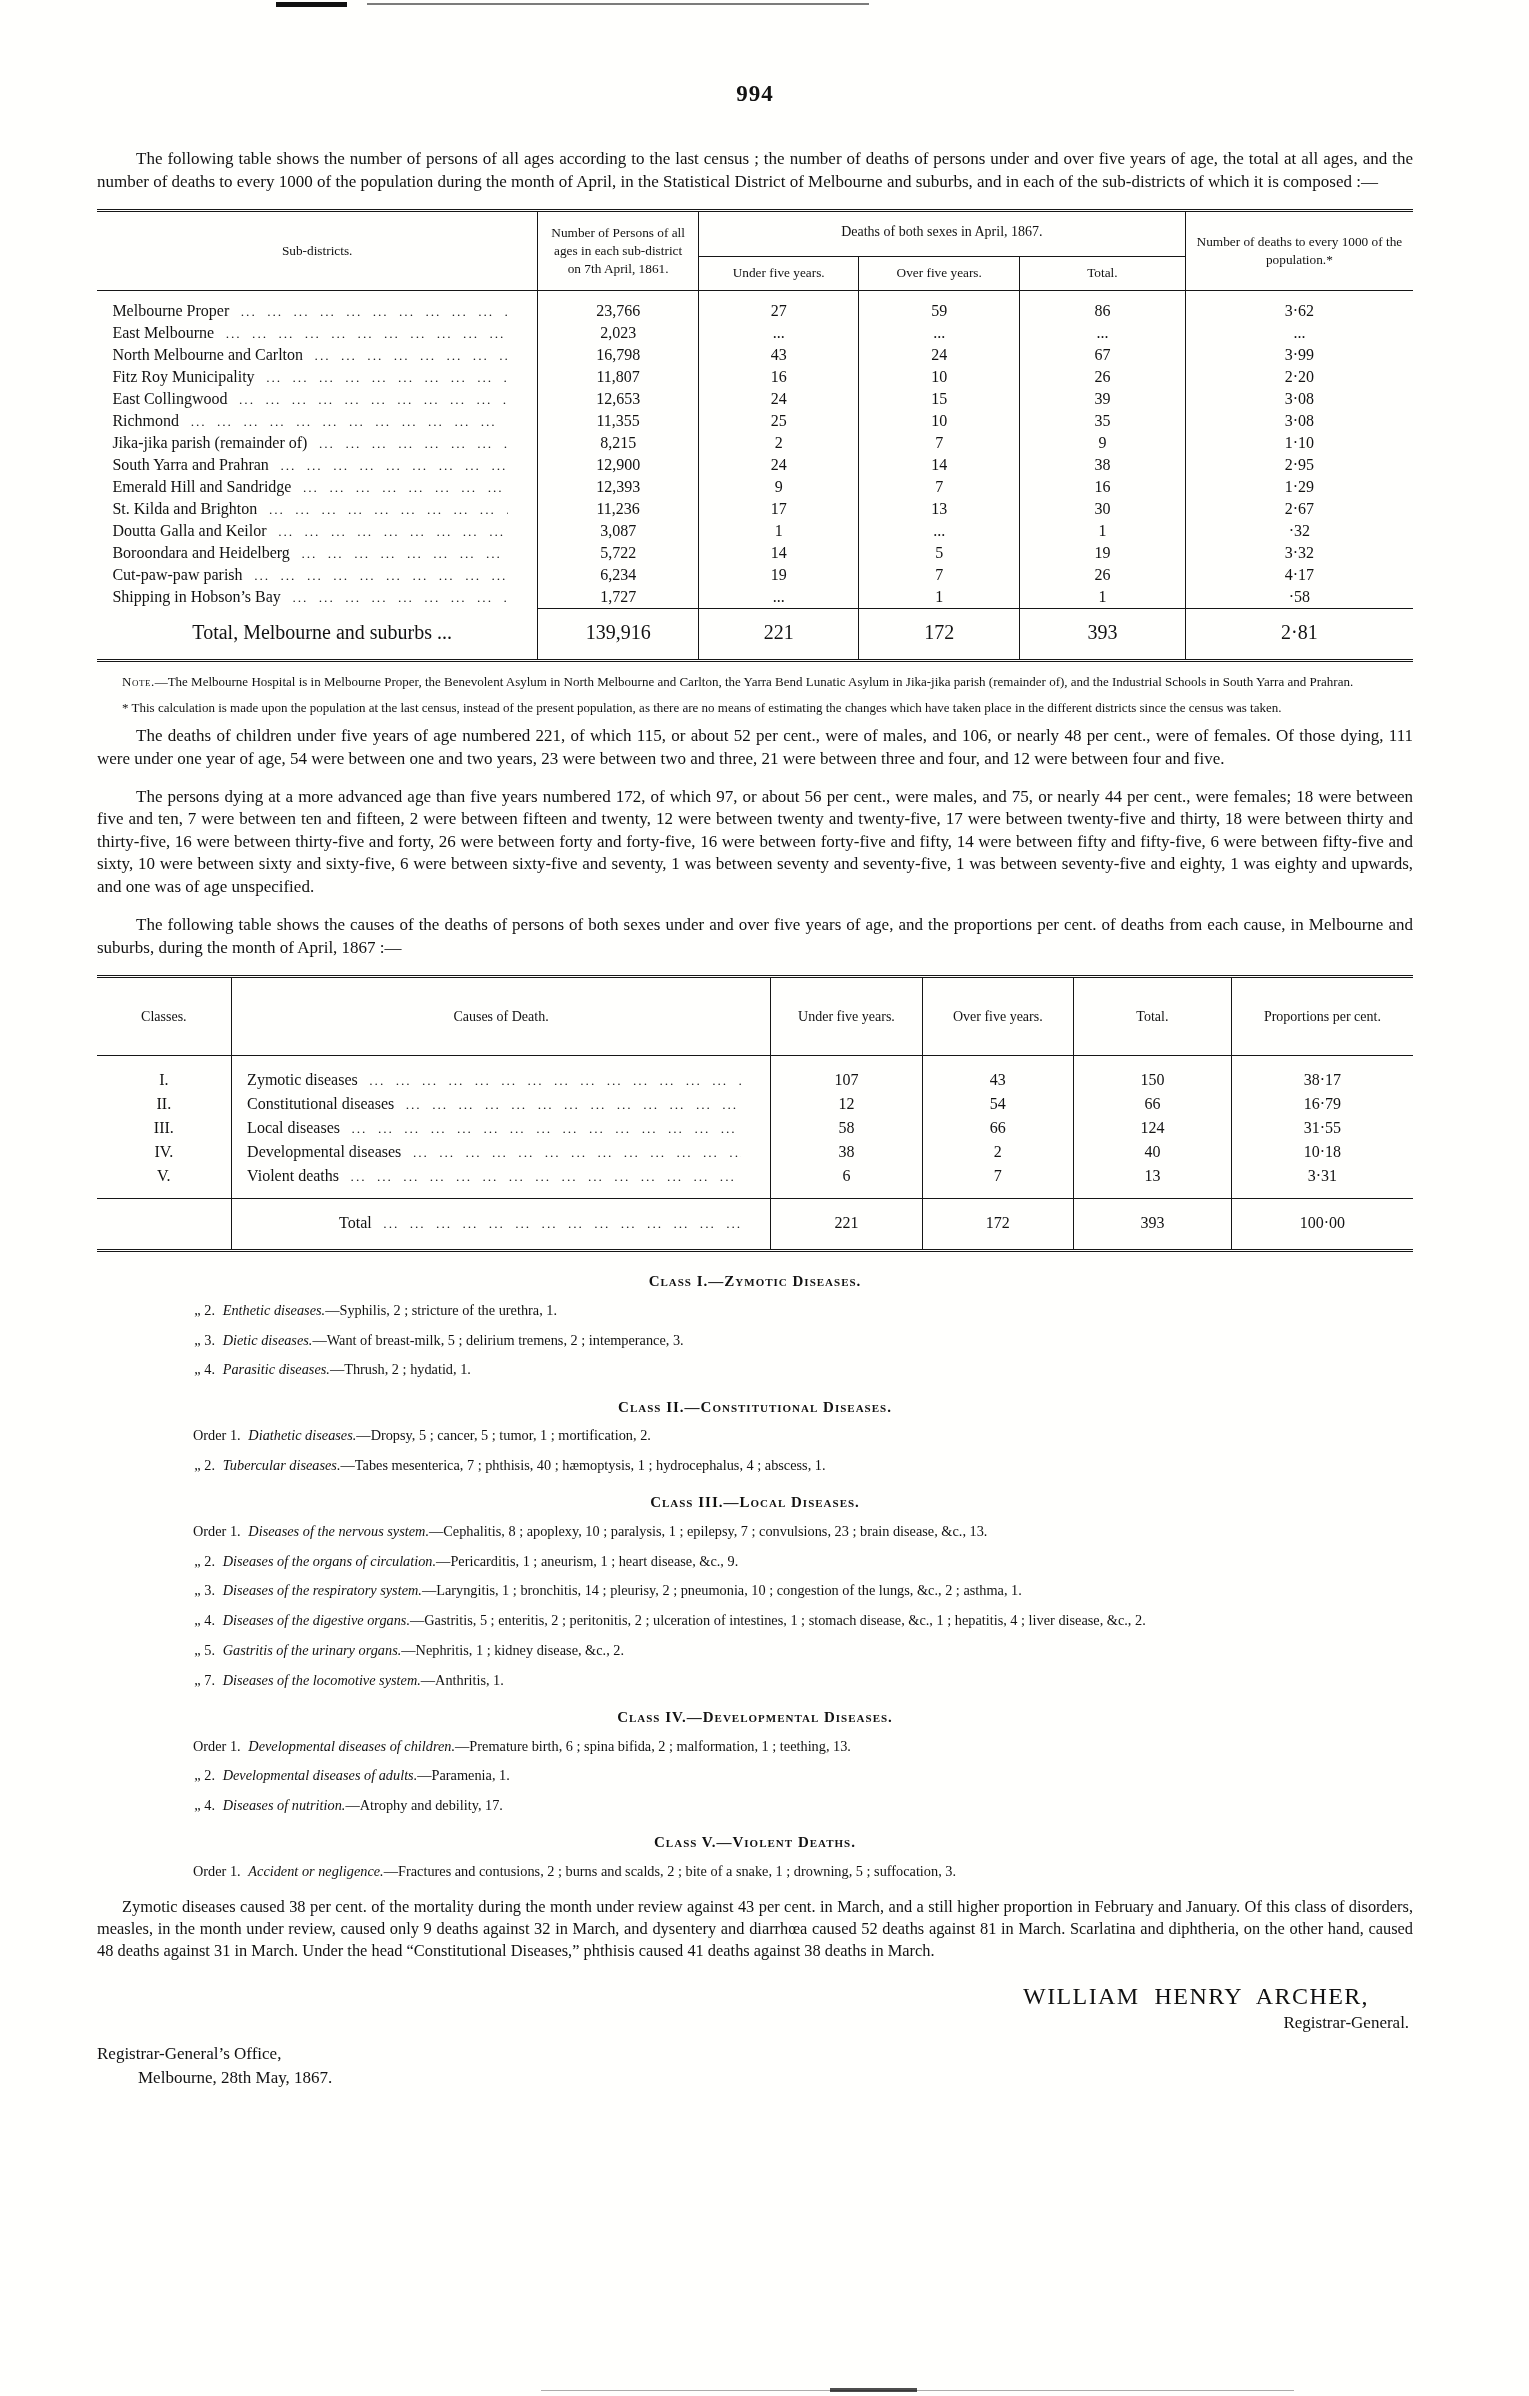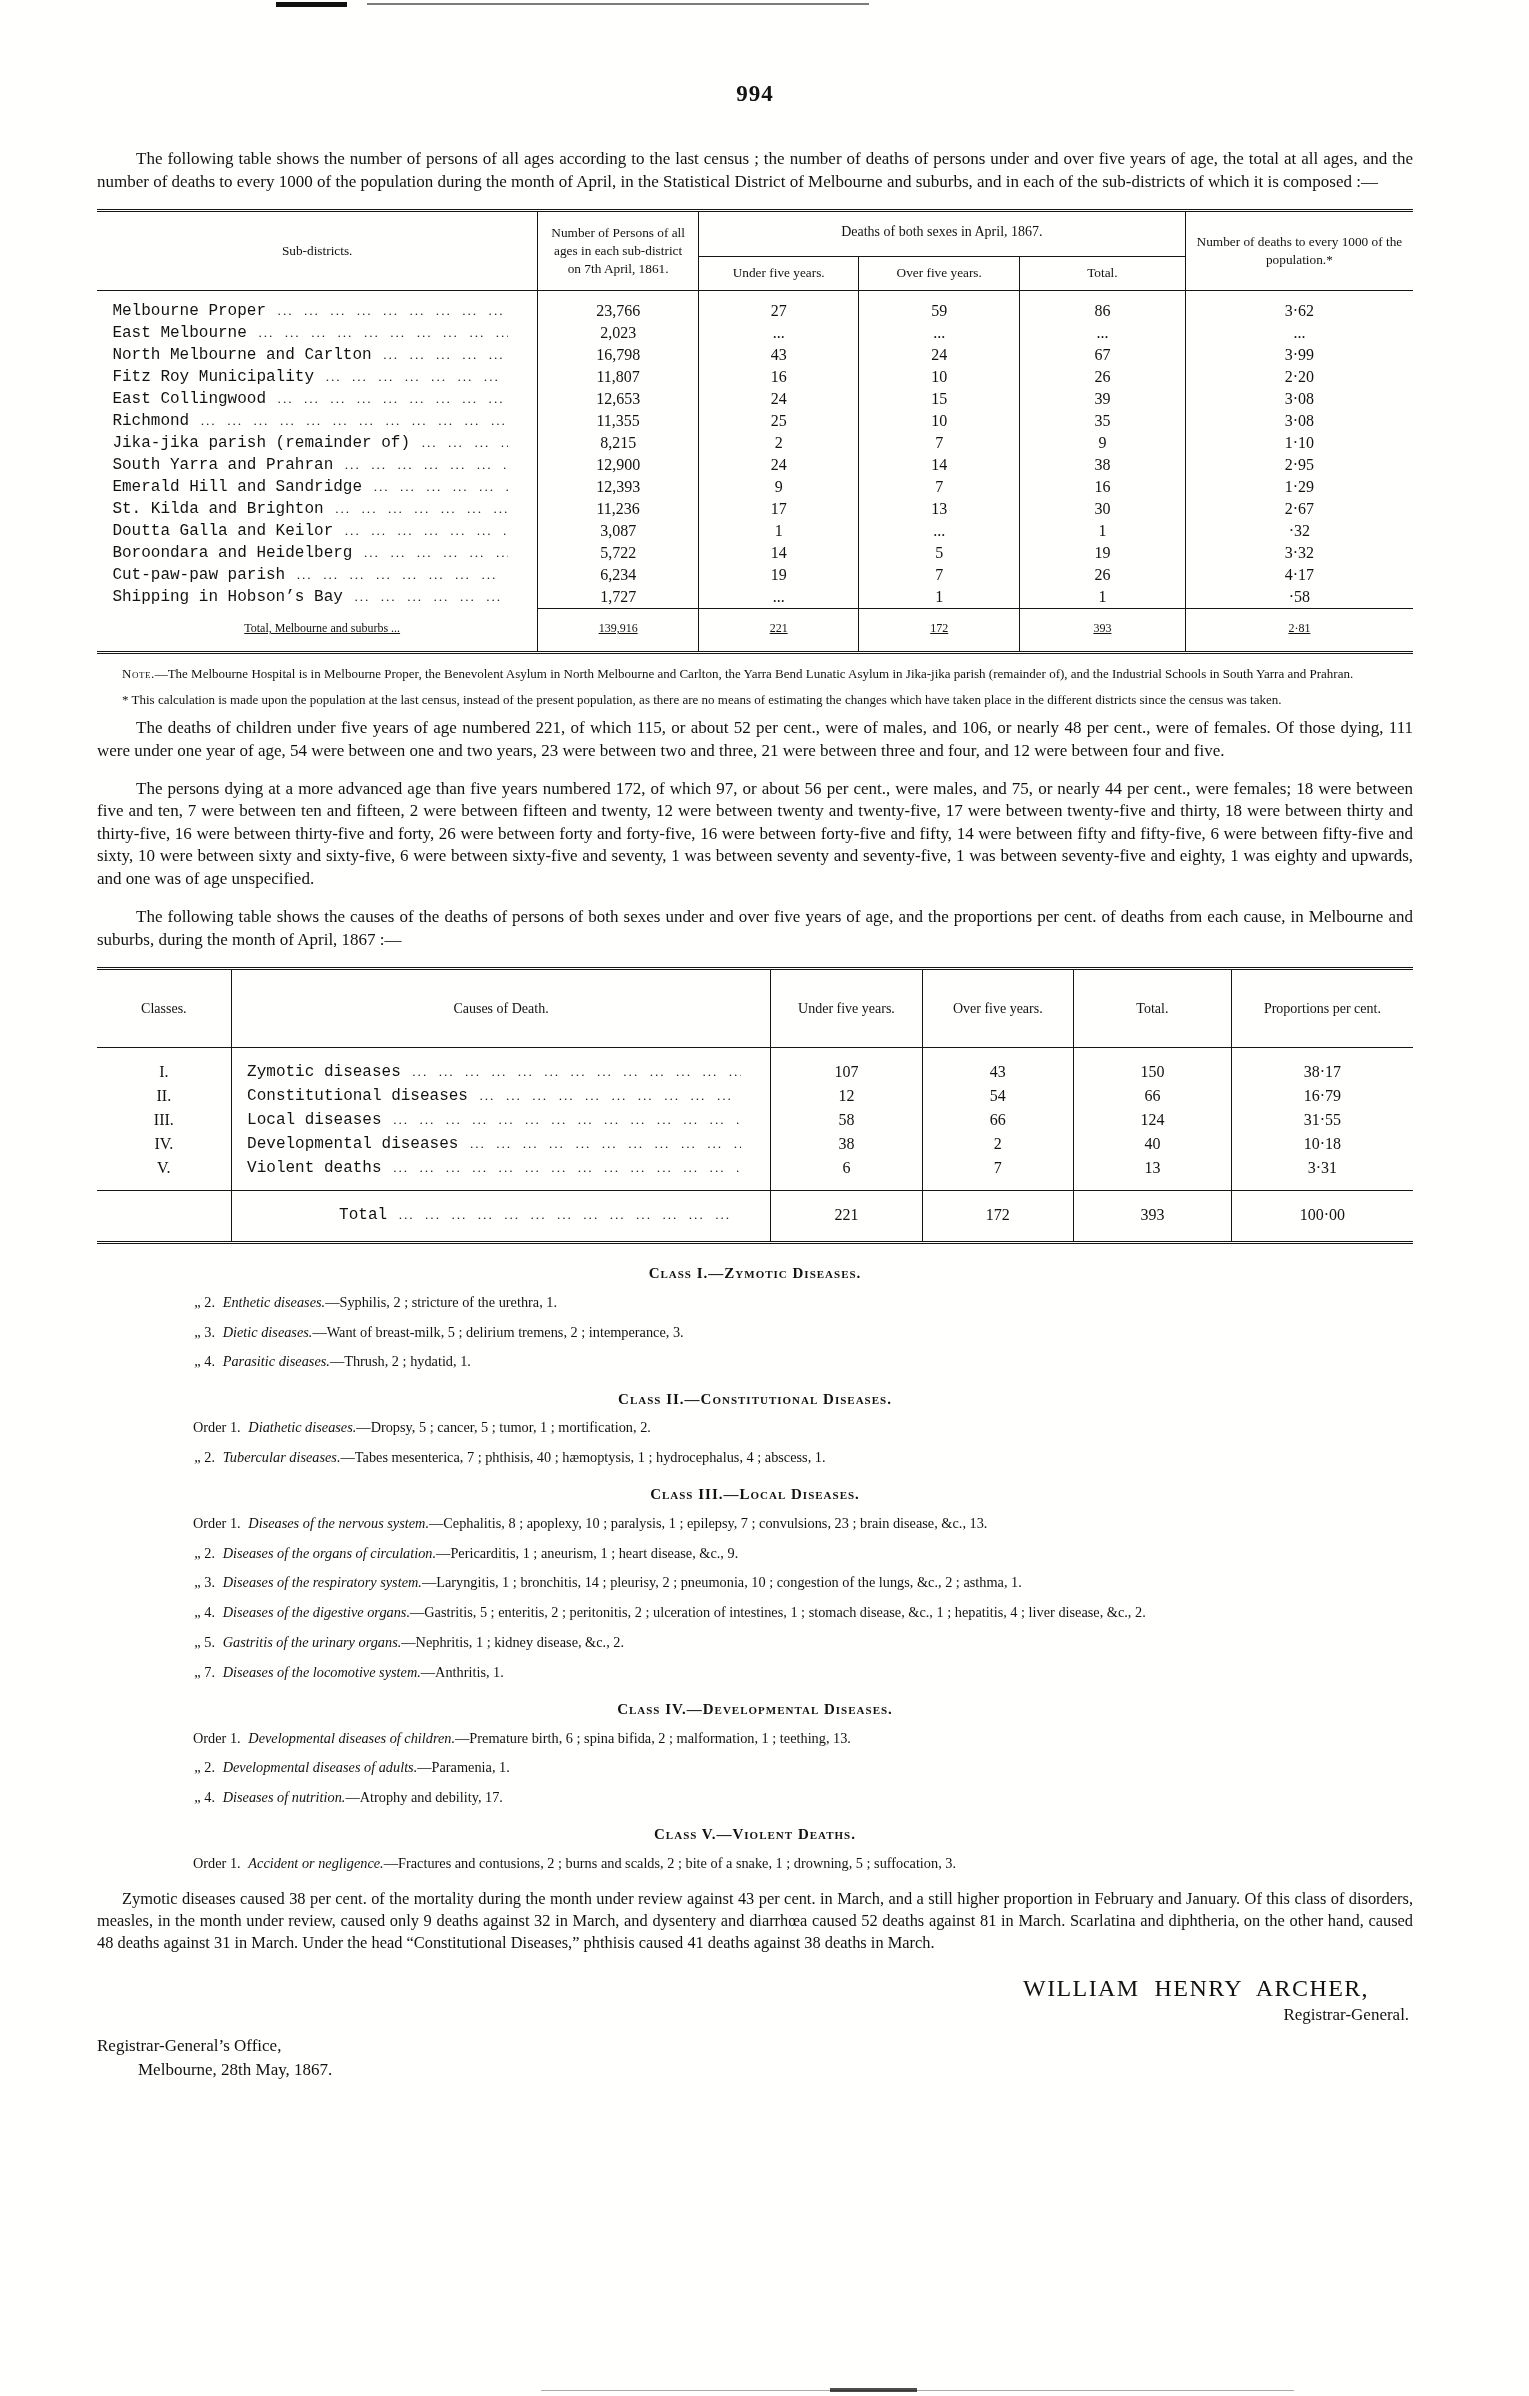--- a/index.html
+++ b/index.html
@@ -29,23 +29,23 @@
 
   .t1 { margin:3.9px 0 11.6px; }
   .t1 thead th { font-size:13.3px; line-height:1.35; text-align:center; vertical-align:middle;
                  padding:7.7px 9.7px; border-bottom:1.4px solid #161616; }
   .t1 .span-h { font-size:14px; padding:11.6px 7.7px 13.5px; }
   .t1 tbody td { font-size:16px; height:22px; padding:0 7.7px; text-align:center; }
   .t1 tbody tr:first-child td { padding-top:8.7px; }
   .t1 tbody td.nc, .t2 tbody td.nc { text-align:left; }
   .nc { padding-left:15.4px !important; padding-right:29px !important; }
   .ncwrap { display:flex; align-items:baseline; overflow:hidden; }
-  .nm { white-space:nowrap;font-family:Liberation Mono, monospace; }
+  .nm { white-space:nowrap; }
   .leader { flex:1; overflow:hidden; white-space:pre; font-size:13.5px; letter-spacing:1.9px; padding-left:11.6px; color:#1c1c1c; }
-  .t1 tfoot td { font-size:12px; text-align:center; padding:12.6px 7.7px 14.5px; border-top:1.9px solid #161616;text-decoration:underline; }
+  .t1 tfoot td { font-size:20px; text-align:center; padding:12.6px 7.7px 14.5px; border-top:1.9px solid #161616; }
   .t1 tfoot td.nc { border-top:none; text-align:center; padding-left:39px !important; }
 
   .note { font-size:13px; line-height:1.32; text-align:justify; margin:0 0 8.7px; text-indent:25px; }
   .note .sc { font-variant:small-caps; letter-spacing:0.5px; }
 
   .t2 { margin:11.6px 0 21px; }
   .t2 thead th { font-size:14px; line-height:1.4; text-align:center; vertical-align:middle;
                  padding:29px 9.7px; border-bottom:1.4px solid #161616; }
   .t2 tbody td { font-size:16px; height:24px; padding:0 7.7px; text-align:center; }
   .t2 tbody tr:first-child td { padding-top:11.6px; }

